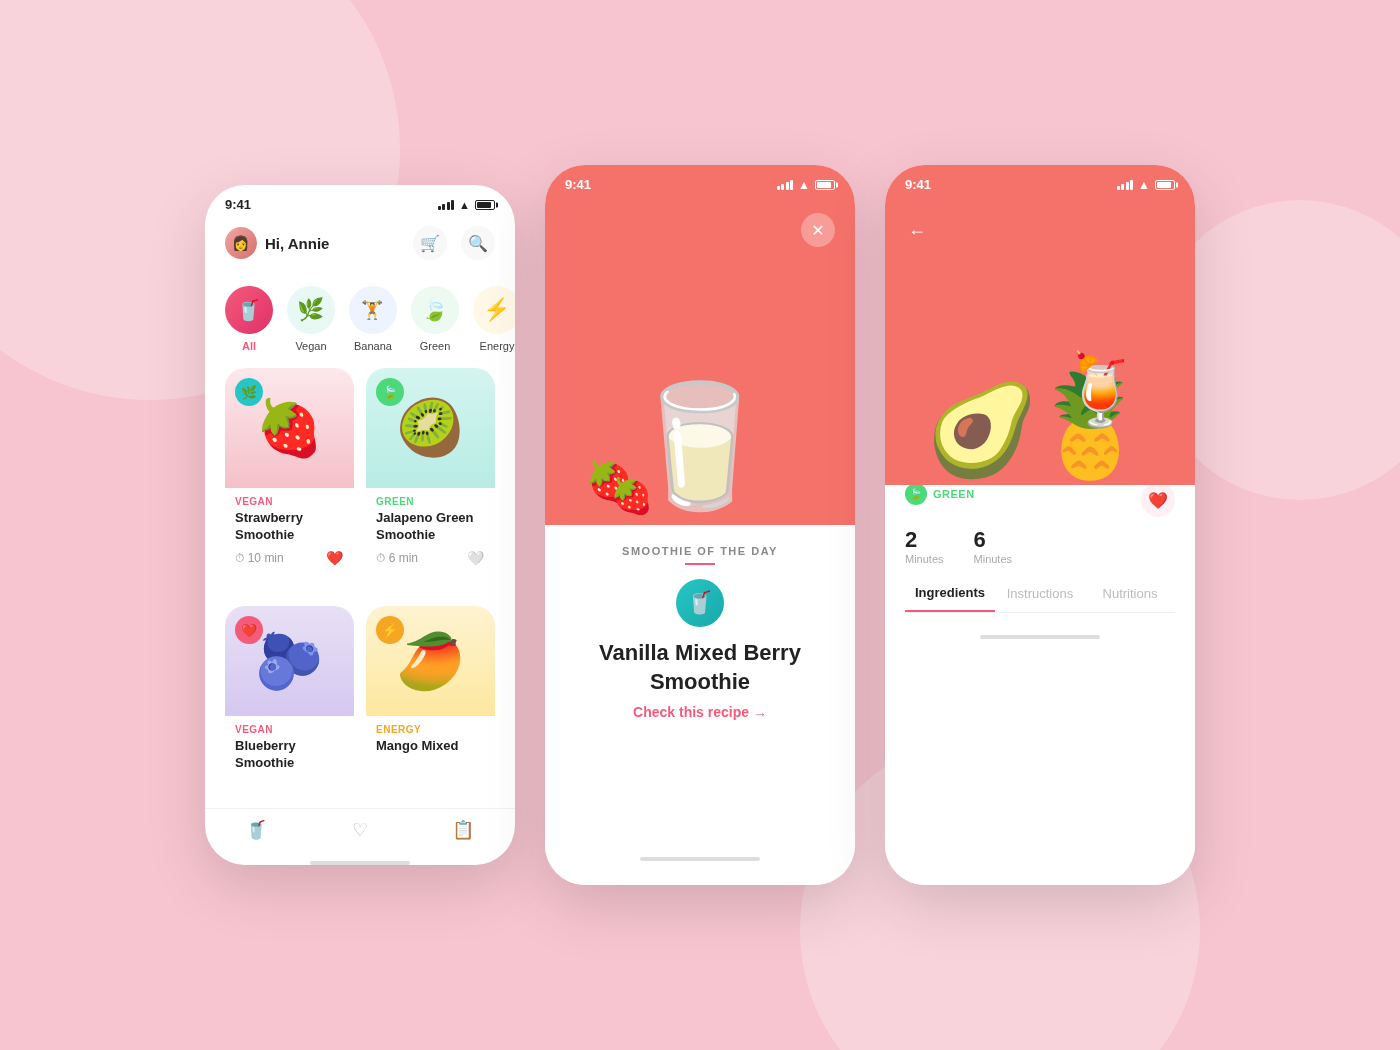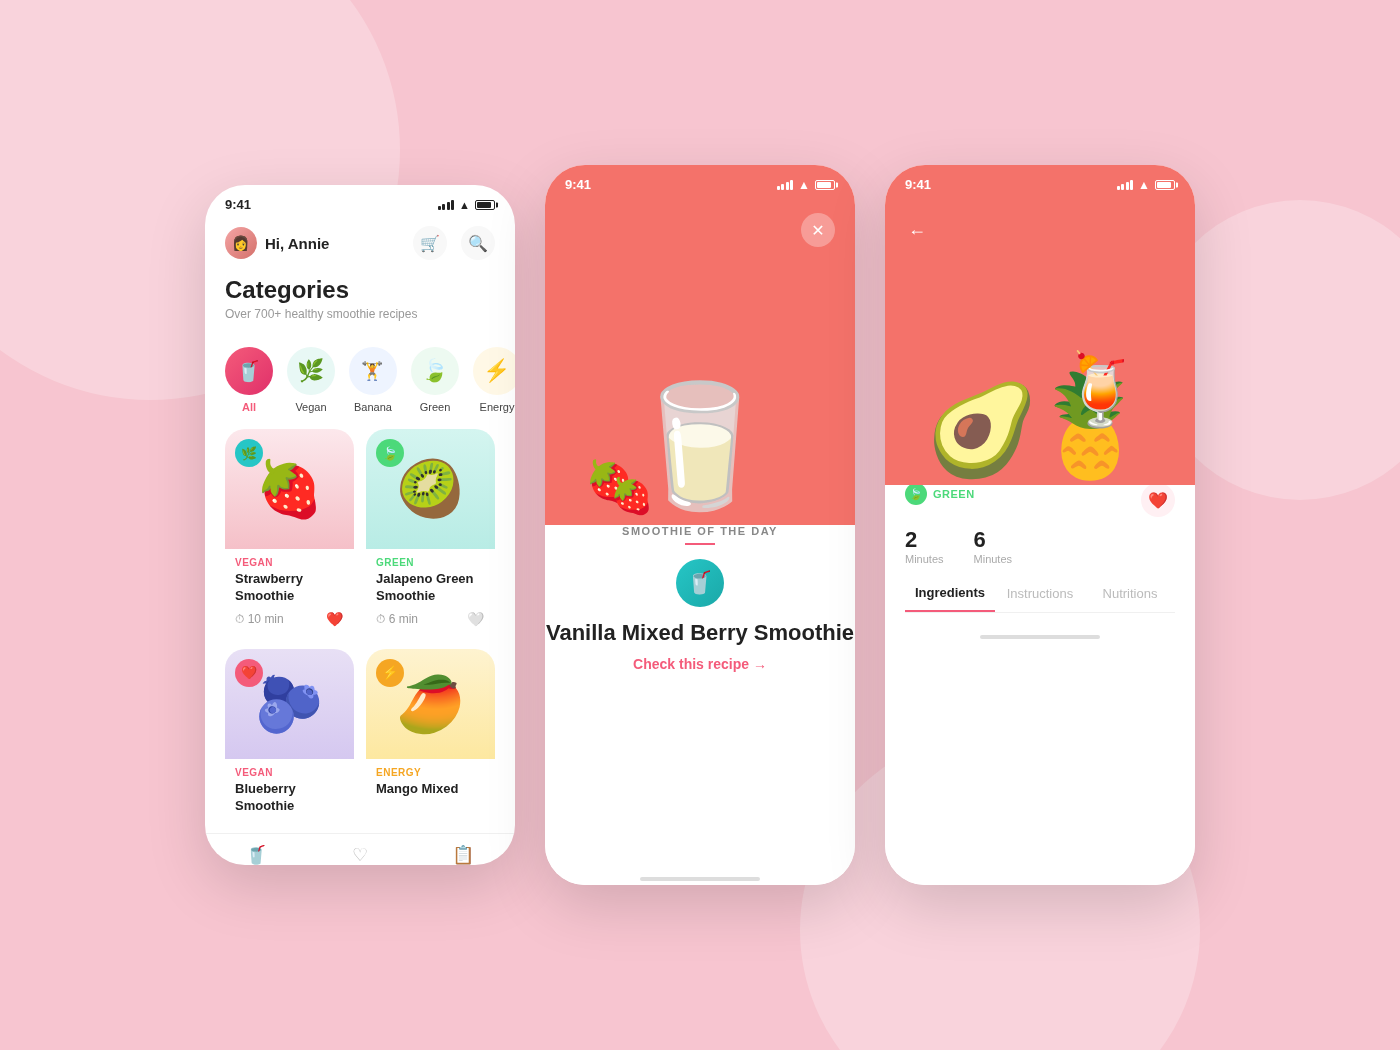--- a/index.html
+++ b/index.html
@@ -252,20 +252,21 @@
       background: rgba(255,255,255,0.3);
       display: flex; align-items: center; justify-content: center;
       color: white; font-size: 16px;
       cursor: pointer; border: none;
     }
 
     .phone2-detail {
       background: white;
       flex: 1;
       border-radius: 12px;
+      padding: 20px;
       display: flex;
       flex-direction: column;
       align-items: center;
     }
     .sotd-label {
       font-size: 11px;
       font-weight: 700;
       letter-spacing: 1.5px;
       color: #888;
       text-align: center;
@@ -490,24 +491,20 @@
         <div class="greeting">
           <div class="avatar">👩</div>
           <span class="greeting-text">Hi, Annie</span>
         </div>
         <div class="header-icons">
           <button class="header-icon-btn">🛒</button>
           <button class="header-icon-btn">🔍</button>
         </div>
       </div>
 
-      <div class="categories-section">
-        <div class="categories-title">Categories</div>
-        <div class="categories-subtitle">Over 700+ healthy smoothie recipes</div>
-      </div>
 
       <div class="category-filters">
         <div class="cat-item cat-active">
           <div class="cat-icon-circle cat-all">🥤</div>
           <span class="cat-label">All</span>
         </div>
         <div class="cat-item">
           <div class="cat-icon-circle cat-vegan" style="color:#4cd97a;font-size:22px;display:flex;align-items:center;justify-content:center;">🌿</div>
           <span class="cat-label">Vegan</span>
         </div>

